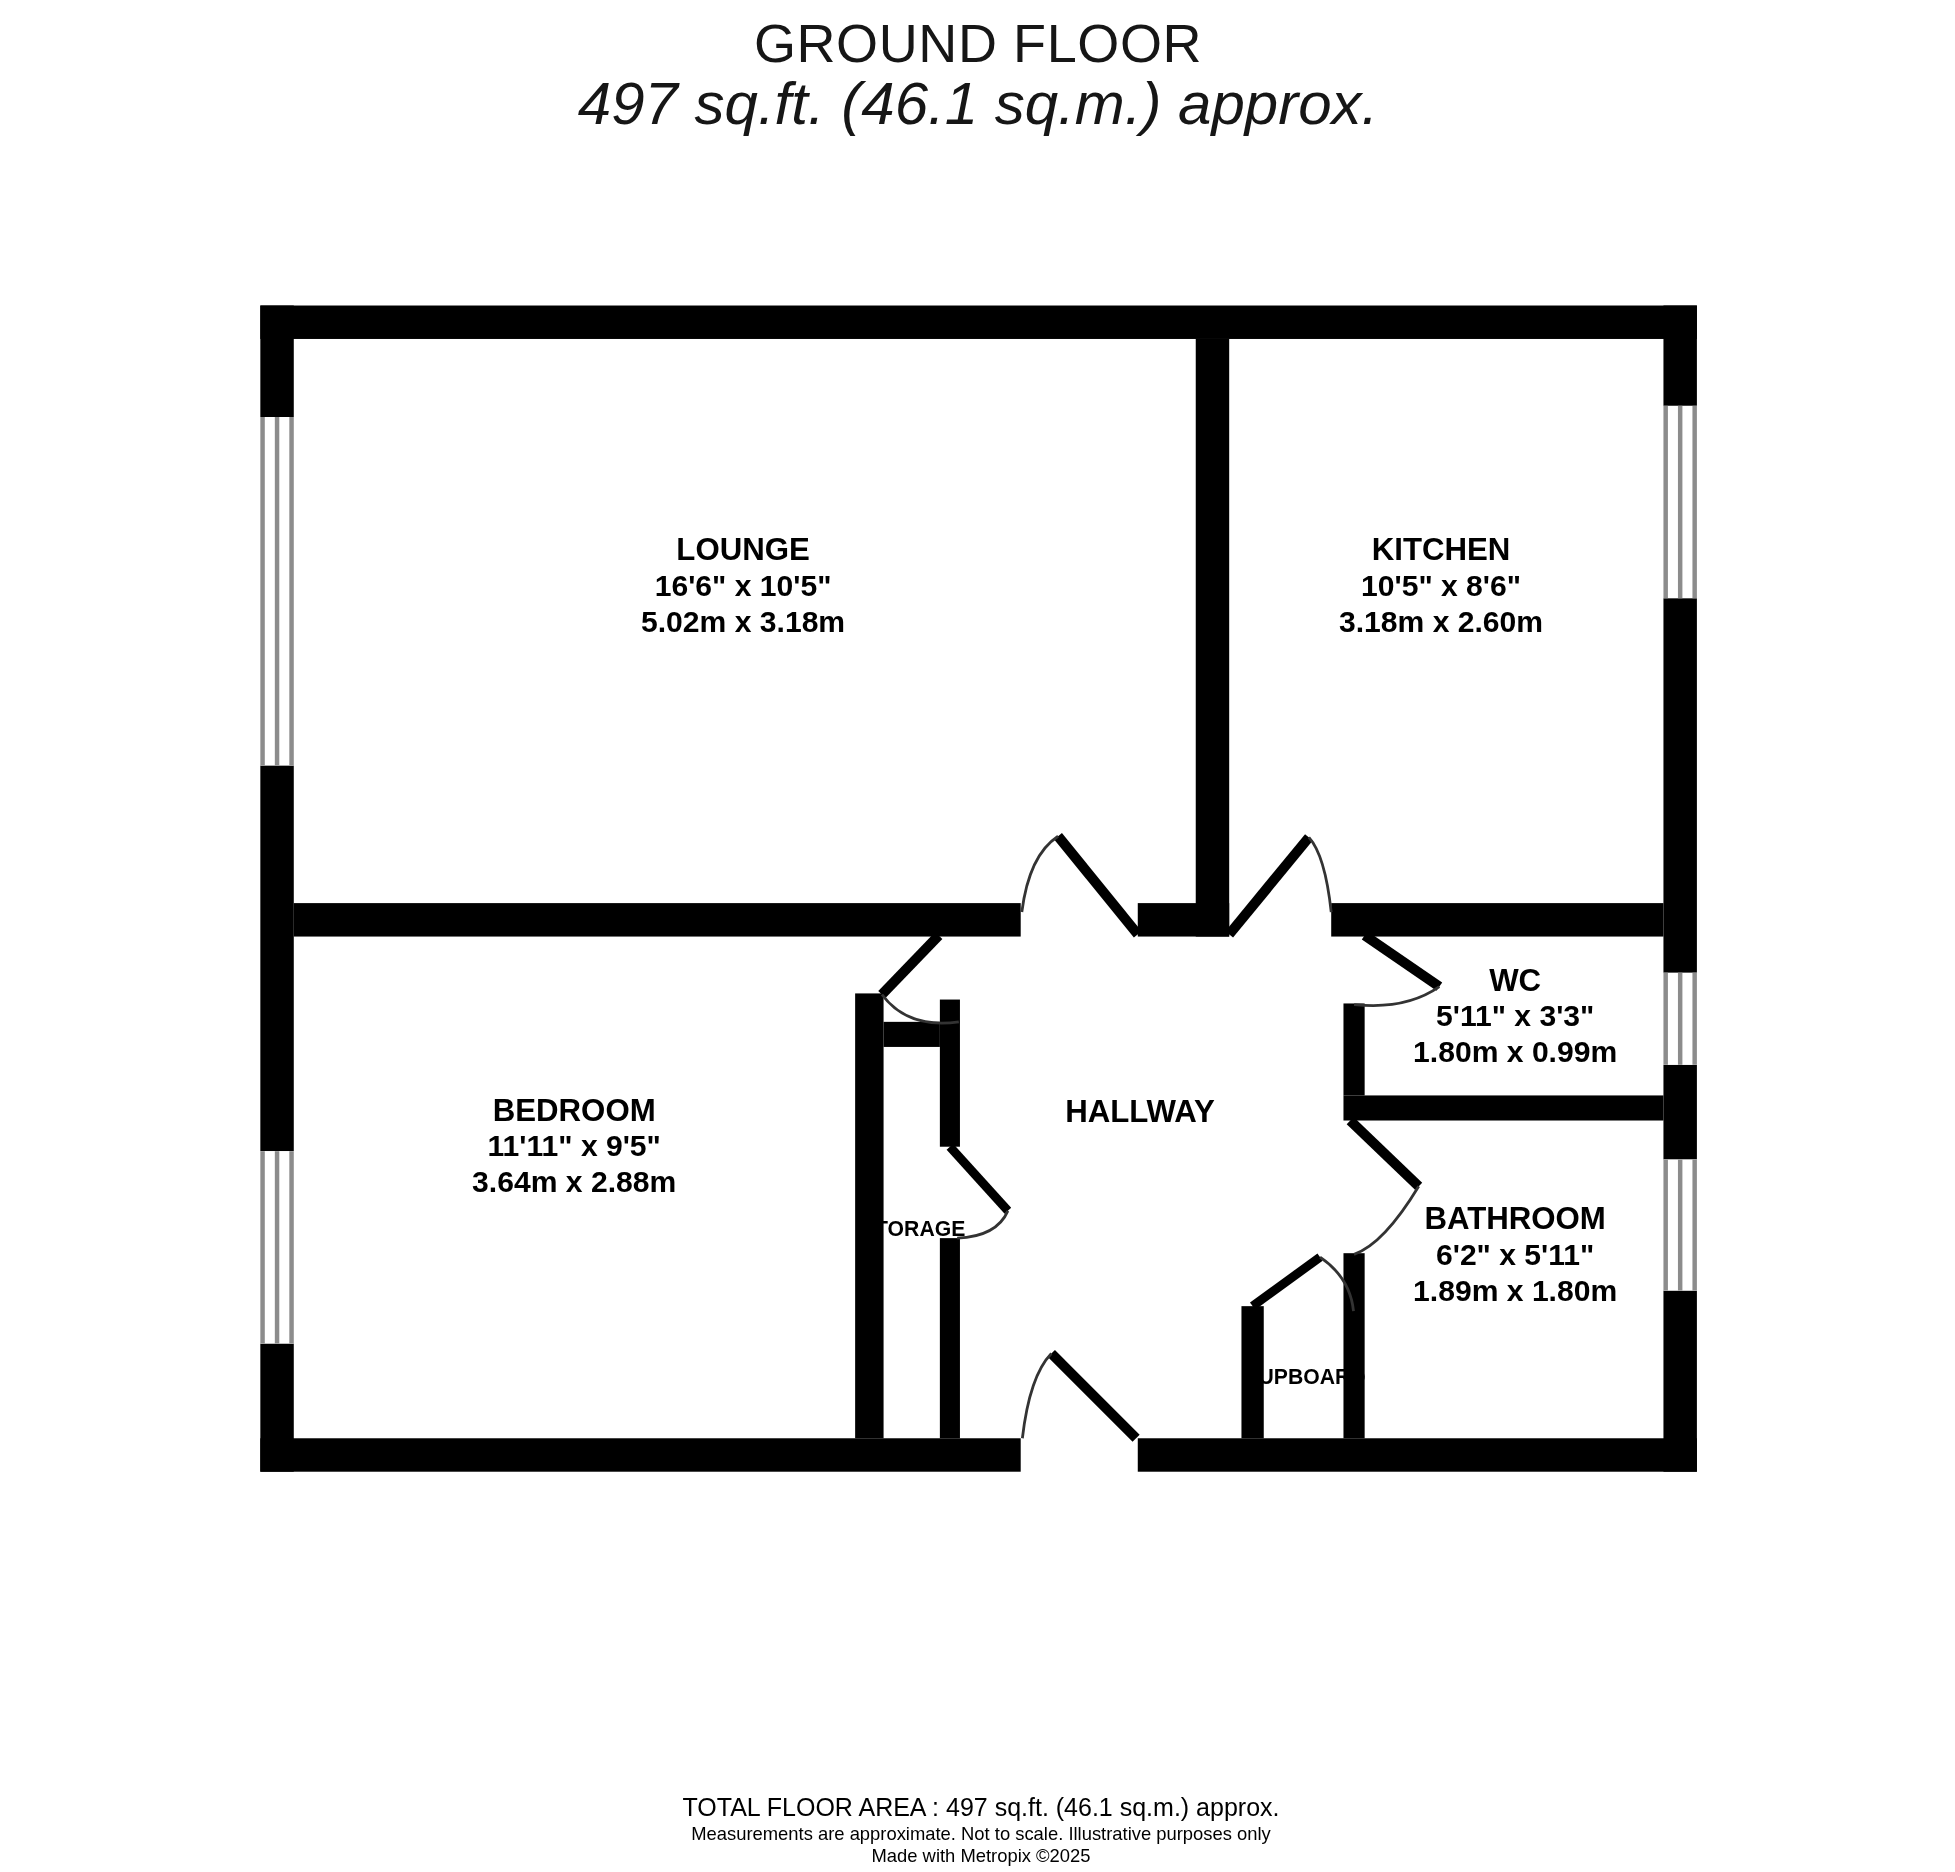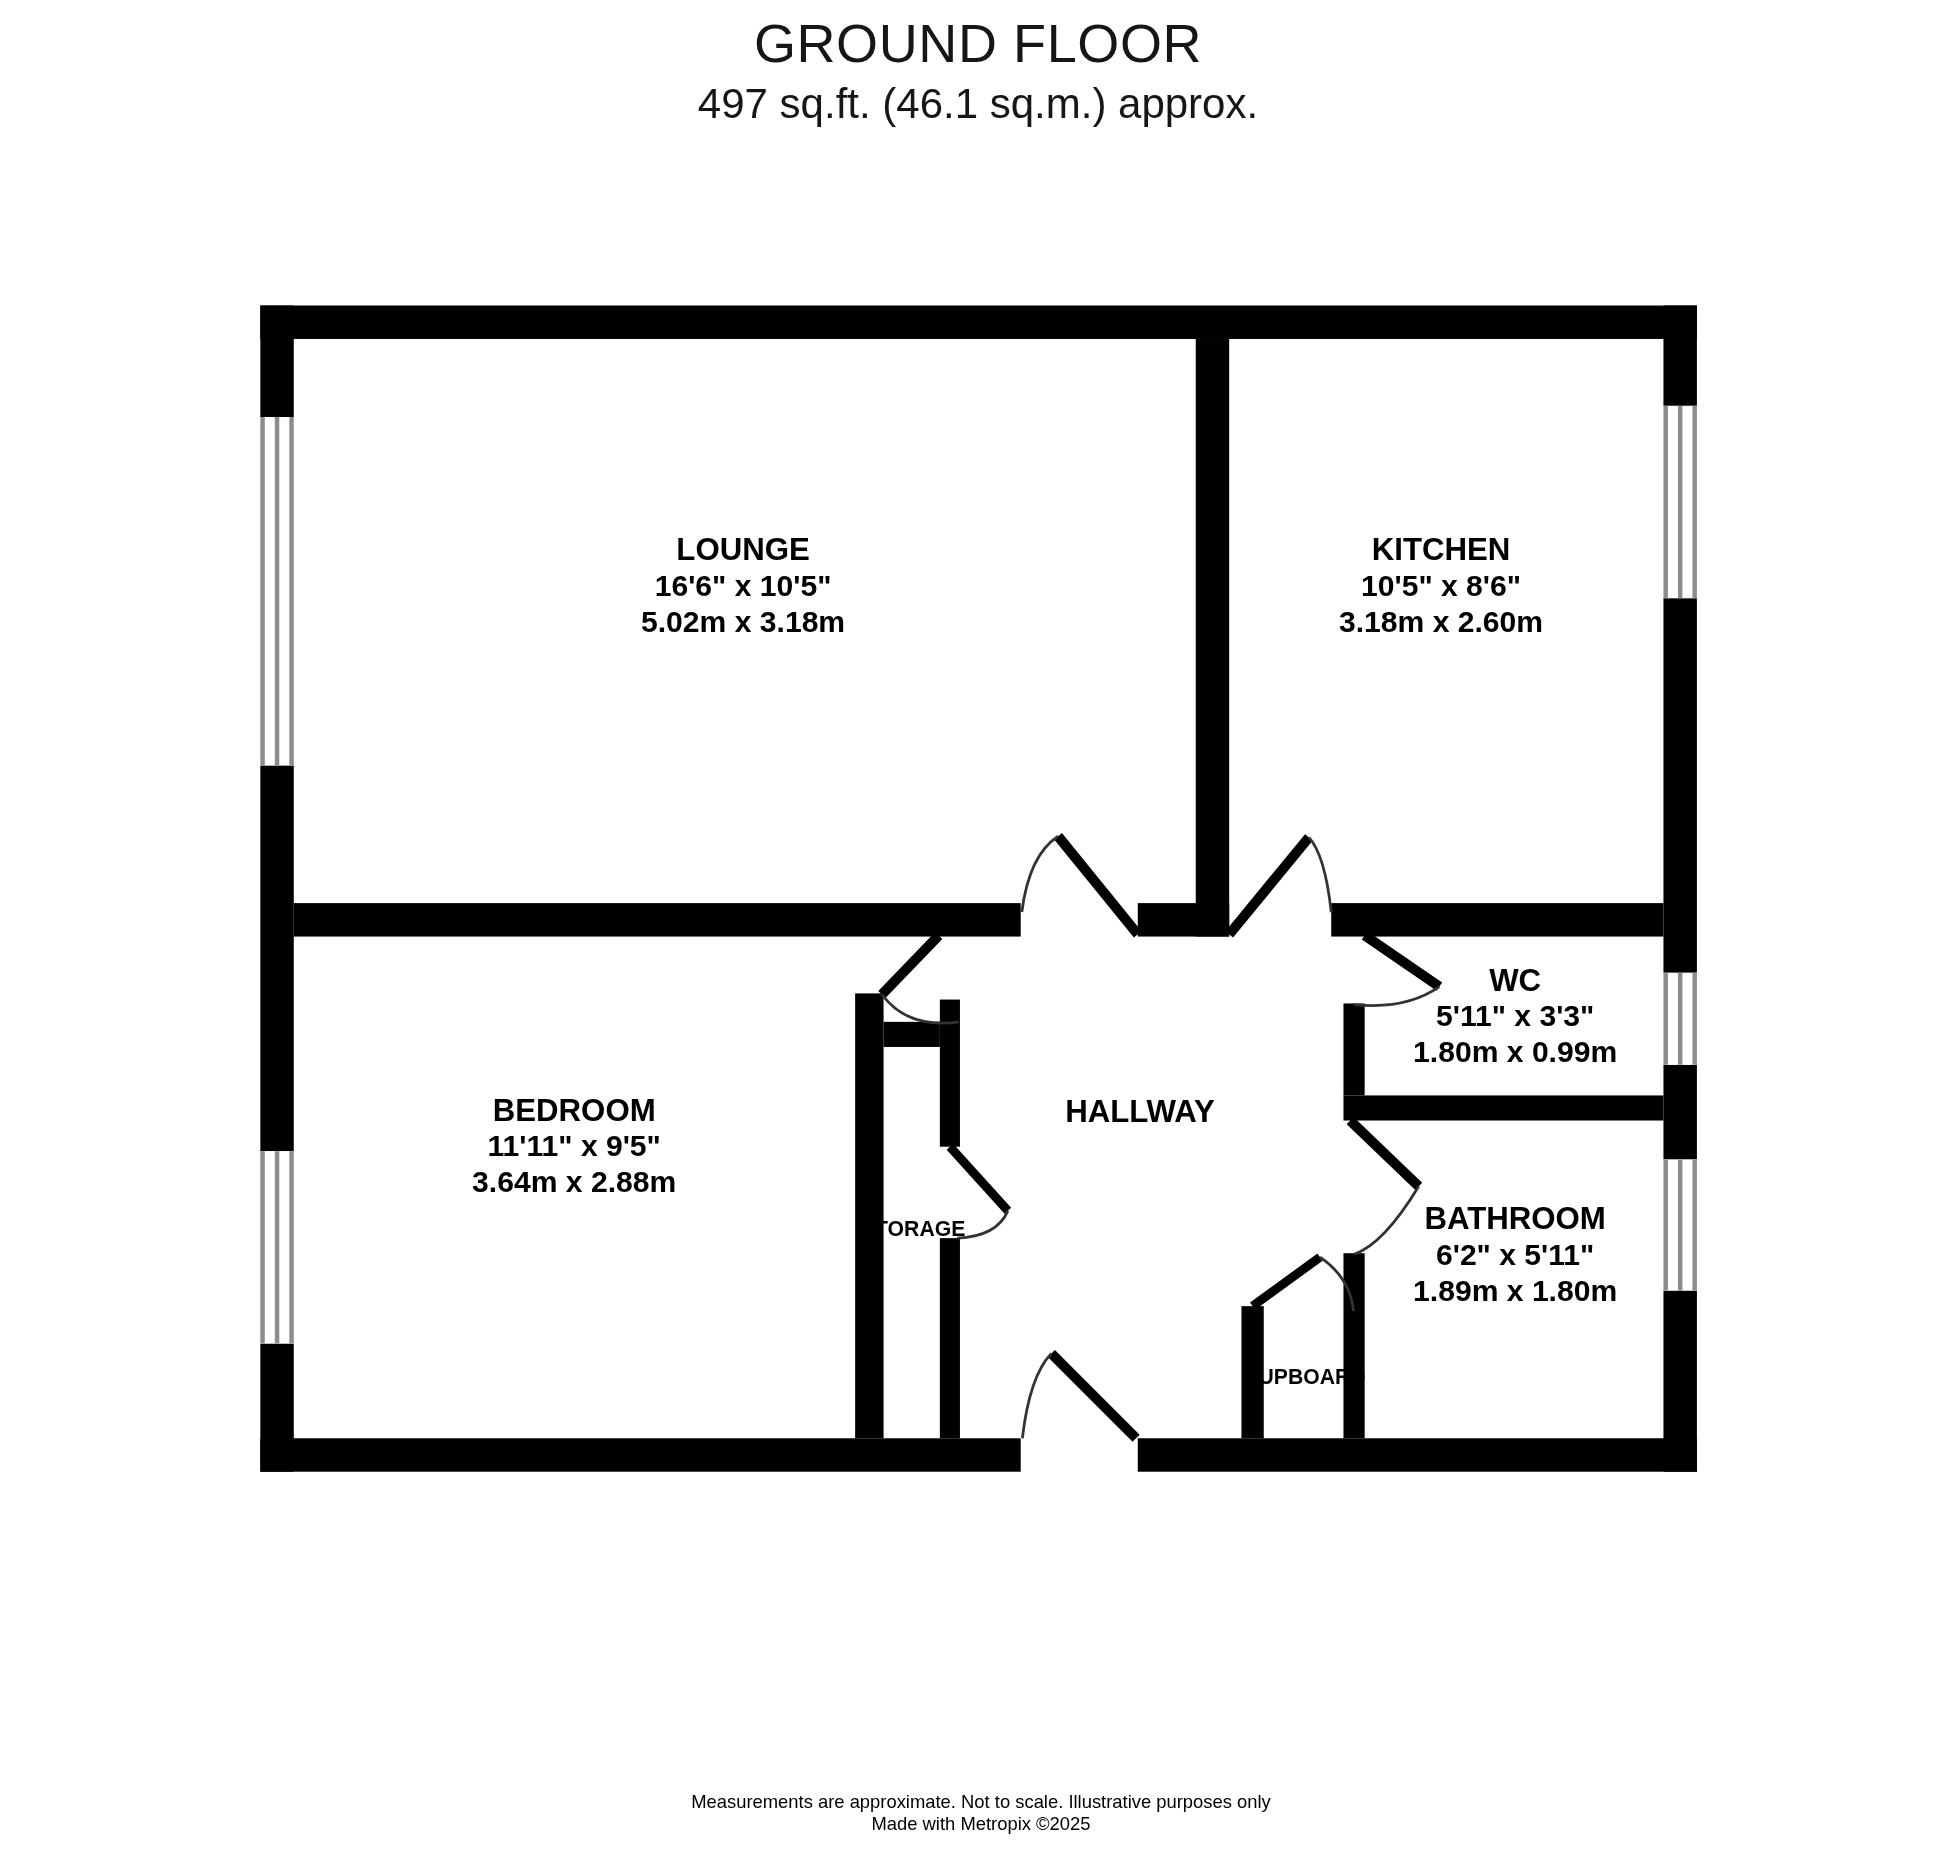--- a/index.html
+++ b/index.html
@@ -27,23 +27,24 @@
     color: #161616;
     white-space: nowrap;
   }
   .title-line1 {
     font-size: 54px;
     line-height: 62px;
     font-weight: 400;
     letter-spacing: 0.6px;
   }
   .title-line2 {
-    font-size: 42px;
+    font-size: 60px;
     line-height: 59px;
     font-weight: 400;
+    font-style: italic;
   }
   .plan-svg {
     position: absolute;
     left: 0;
     top: 0;
   }
   .room-name {
     font-family: "Liberation Sans", sans-serif;
     font-size: 56px;
     font-weight: bold;
@@ -215,18 +216,19 @@
       <g>
         <text class="room-name" x="2718" y="2205">BATHROOM</text>
         <text class="room-dim" x="2718" y="2269">6'2"  x 5'11"</text>
         <text class="room-dim" x="2718" y="2333">1.89m  x 1.80m</text>
       </g>
       <text class="room-name" x="2045" y="2012">HALLWAY</text>
     </g>
   </svg>
 
   <div class="footer-block">
+    <div class="footer-line1">TOTAL FLOOR AREA : 497 sq.ft. (46.1 sq.m.) approx.</div>
     <div class="footer-line2">Measurements are approximate.  Not to scale.  Illustrative purposes only</div>
     <div class="footer-line3">Made with Metropix ©2025</div>
   </div>
 
 </div>
 
 
 </body></html>

